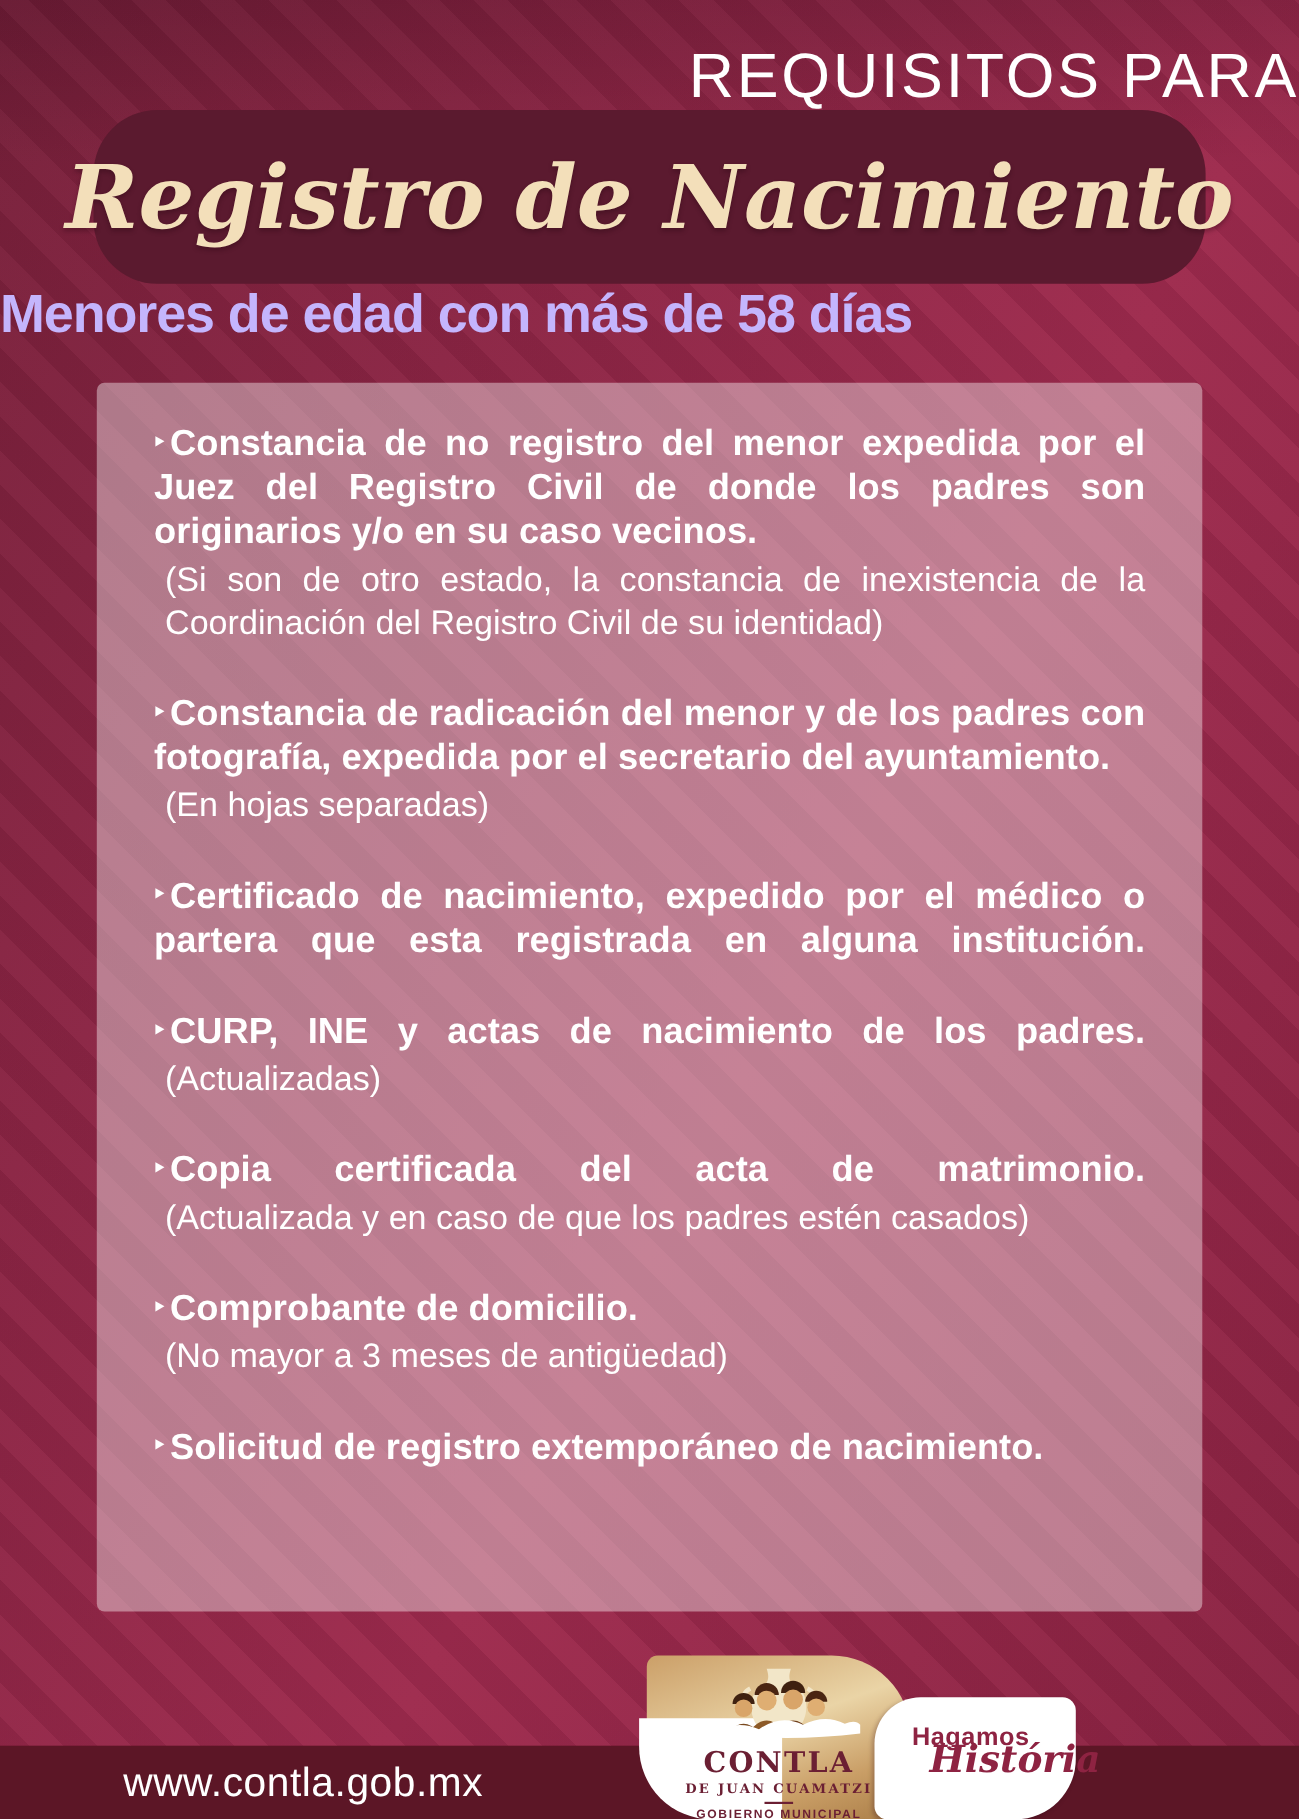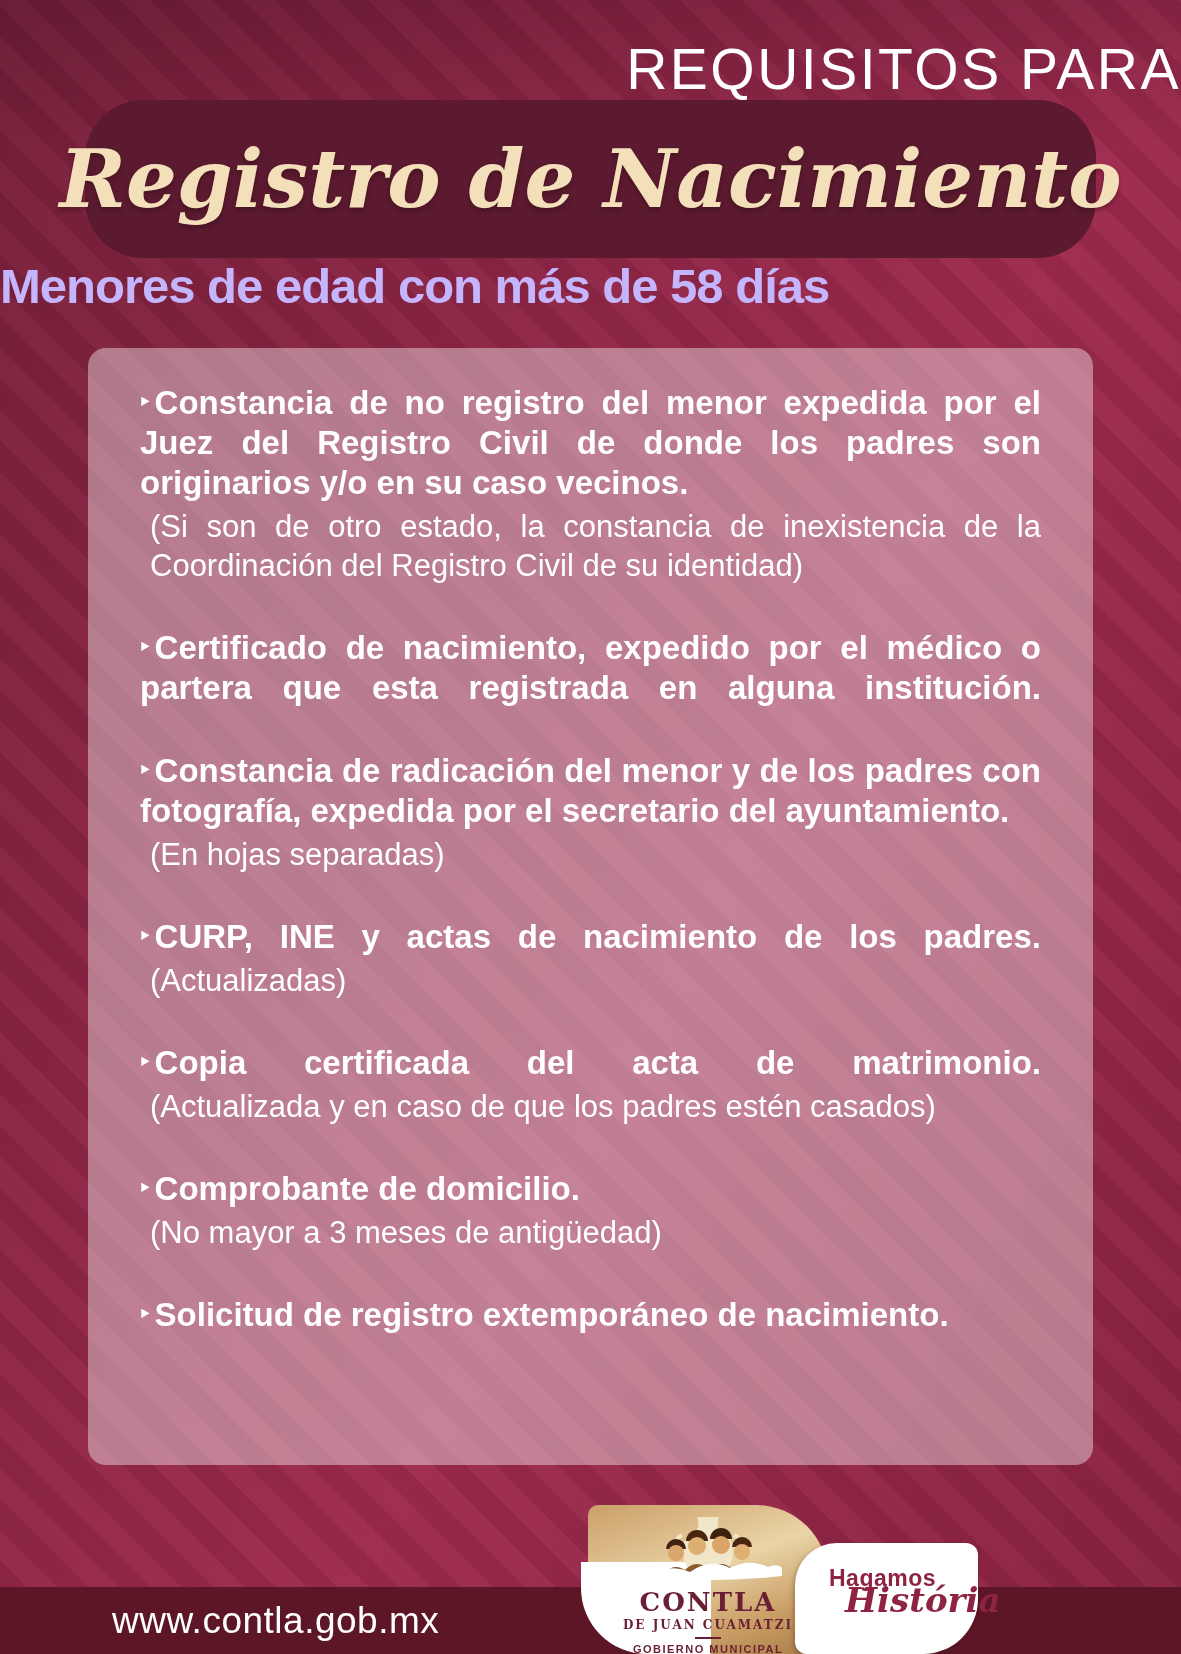--- a/index.html
+++ b/index.html
@@ -29,21 +29,21 @@
     font-size:80px;color:#f3dfba;white-space:nowrap;
     text-shadow:0 3px 4px rgba(40,5,18,0.35);
     text-align:right;
   }
   .subtitle{
     position:absolute;top:258px;left:0;right:0;z-index:2;
     color:#c4b5fd;font-weight:bold;font-size:49px;letter-spacing:-1px;
   }
   .card{
     position:absolute;left:88px;top:348px;width:1005px;height:1117px;z-index:2;
-    background:rgba(255,255,255,0.40);border-radius:18px;
+    background:rgba(255,255,255,0.40);border-radius:7px;
     box-sizing:border-box;padding:34px 52px;overflow:hidden;
   }
   .req-list{list-style:none;margin:0;padding:0;}
   .req-item{margin:0 0 42px 0;}
   .req-item:last-child{margin-bottom:16px;}
   .req-text{
     margin:0;color:#ffffff;font-weight:bold;font-size:33px;line-height:40px;
     text-align:justify;
   }
   .req-text.full-justify{text-align-last:justify;}
@@ -111,26 +111,26 @@
 
 <div class="card">
   <ul class="req-list">
 
     <li class="req-item">
       <p class="req-text"><span class="bullet">‣</span><span>Constancia de no registro del menor expedida por el Juez del Registro Civil de donde los padres son originarios y/o en su caso vecinos.</span></p>
       <p class="req-note">(Si son de otro estado, la constancia de inexistencia de la Coordinación del Registro Civil de su identidad)</p>
     </li>
 
     <li class="req-item">
-      <p class="req-text full-justify"><span class="bullet">‣</span><span>Certificado de nacimiento, expedido por el médico o partera que esta registrada en alguna institución.</span></p>
+      <p class="req-text"><span class="bullet">‣</span><span>Constancia de radicación del menor y de los padres con fotografía, expedida por el secretario del ayuntamiento.</span></p>
+      <p class="req-note">(En hojas separadas)</p>
     </li>
 
     <li class="req-item">
-      <p class="req-text"><span class="bullet">‣</span><span>Constancia de radicación del menor y de los padres con fotografía, expedida por el secretario del ayuntamiento.</span></p>
-      <p class="req-note">(En hojas separadas)</p>
+      <p class="req-text full-justify"><span class="bullet">‣</span><span>Certificado de nacimiento, expedido por el médico o partera que esta registrada en alguna institución.</span></p>
     </li>
 
 
     <li class="req-item">
       <p class="req-text full-justify"><span class="bullet">‣</span><span>CURP, INE y actas de nacimiento de los padres.</span></p>
       <p class="req-note">(Actualizadas)</p>
     </li>
 
     <li class="req-item">
       <p class="req-text full-justify"><span class="bullet">‣</span><span>Copia certificada del acta de matrimonio.</span></p>

